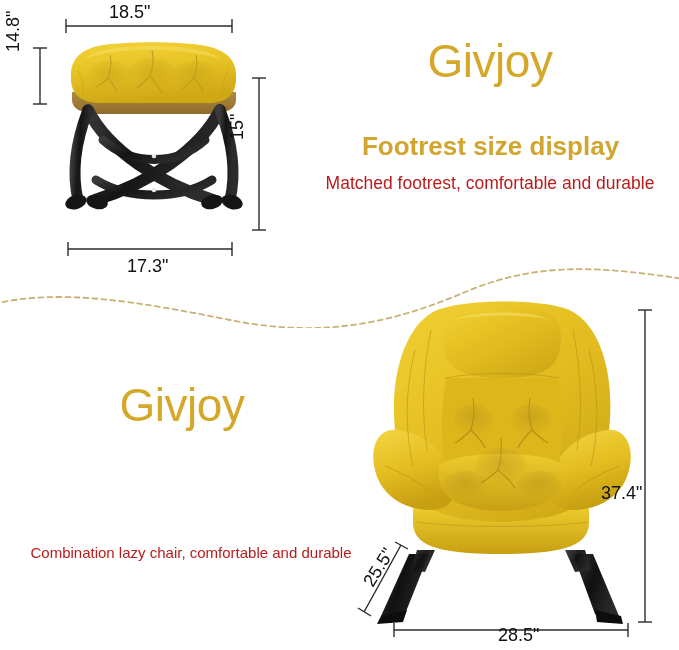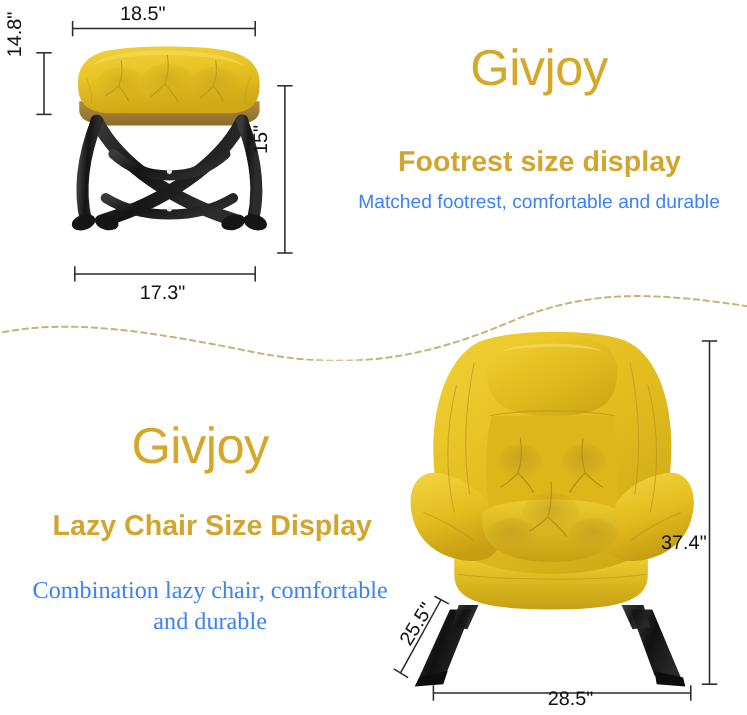--- a/index.html
+++ b/index.html
@@ -31,32 +31,32 @@
     white-space: nowrap;
     line-height: 1;
   }
   .headline {
     font-weight: bold;
     color: #d2a52f;
     white-space: nowrap;
     line-height: 1;
   }
   .subcopy {
-    color: #3b82f6;
+    color: #b91c1c;
     line-height: 1.28;
     text-align: center;
   }
 
   #footrest-brand { left: 340px; top: 38px; width: 300px; font-size: 46px; text-align: center; }
   #footrest-headline { left: 328px; top: 113px; width: 325px; font-size: 26px; text-align: center; margin-top: 20px; }
   #footrest-subcopy { left: 324px; top: 172px; width: 332px; font-size: 17.5px; }
 
   #chair-brand { left: 32px; top: 382px; width: 300px; font-size: 46px; text-align: center; }
   #chair-headline { left: 18px; top: 464px; width: 350px; font-size: 26px; text-align: center; }
-  #chair-subcopy { left: 26px; top: 523px; width: 330px; font-size: 22px; font-family: Liberation Serif, serif; }
+  #chair-subcopy { left: 26px; top: 543px; width: 330px; font-size: 15px; }
 
   
   .dim {
     color: #111111;
     font-family: "Liberation Sans", sans-serif;
     font-size: 18px;
     white-space: nowrap;
     line-height: 1;
   }
   #dim-18 { left: 109px; top: 3px; }
@@ -187,21 +187,20 @@
 
   <div class="brand abs" id="footrest-brand">Givjoy</div>
   <div class="headline abs" id="footrest-headline">Footrest size display</div>
   <div class="subcopy abs" id="footrest-subcopy">Matched footrest, comfortable and durable</div>
 
   <svg class="abs" style="left:0px; top:258px;" width="679" height="70" viewBox="0 0 679 70">
     <path d="M-6,46 C60,30 140,44 230,62 C330,82 400,62 470,32 C540,4 600,8 690,22" fill="none" stroke="#c9b177" stroke-width="1.8" stroke-dasharray="5 4" stroke-linecap="round"></path>
   </svg>
 
   <div class="brand abs" id="chair-brand">Givjoy</div>
-  <div class="headline abs" id="chair-headline">Lazy Chair Size Display</div>
   <div class="subcopy abs" id="chair-subcopy">Combination lazy chair, comfortable and durable</div>
 
   <svg class="abs" style="left:355px; top:270px;" width="324" height="380" viewBox="0 0 324 380">
     <defs>
       <linearGradient id="chBody" x1="0.1" y1="0" x2="0.9" y2="1">
         <stop offset="0%" stop-color="#f0cf33"></stop>
         <stop offset="40%" stop-color="#e6c022"></stop>
         <stop offset="100%" stop-color="#cda714"></stop>
       </linearGradient>
       <linearGradient id="chArm" x1="0" y1="0" x2="0.3" y2="1">

